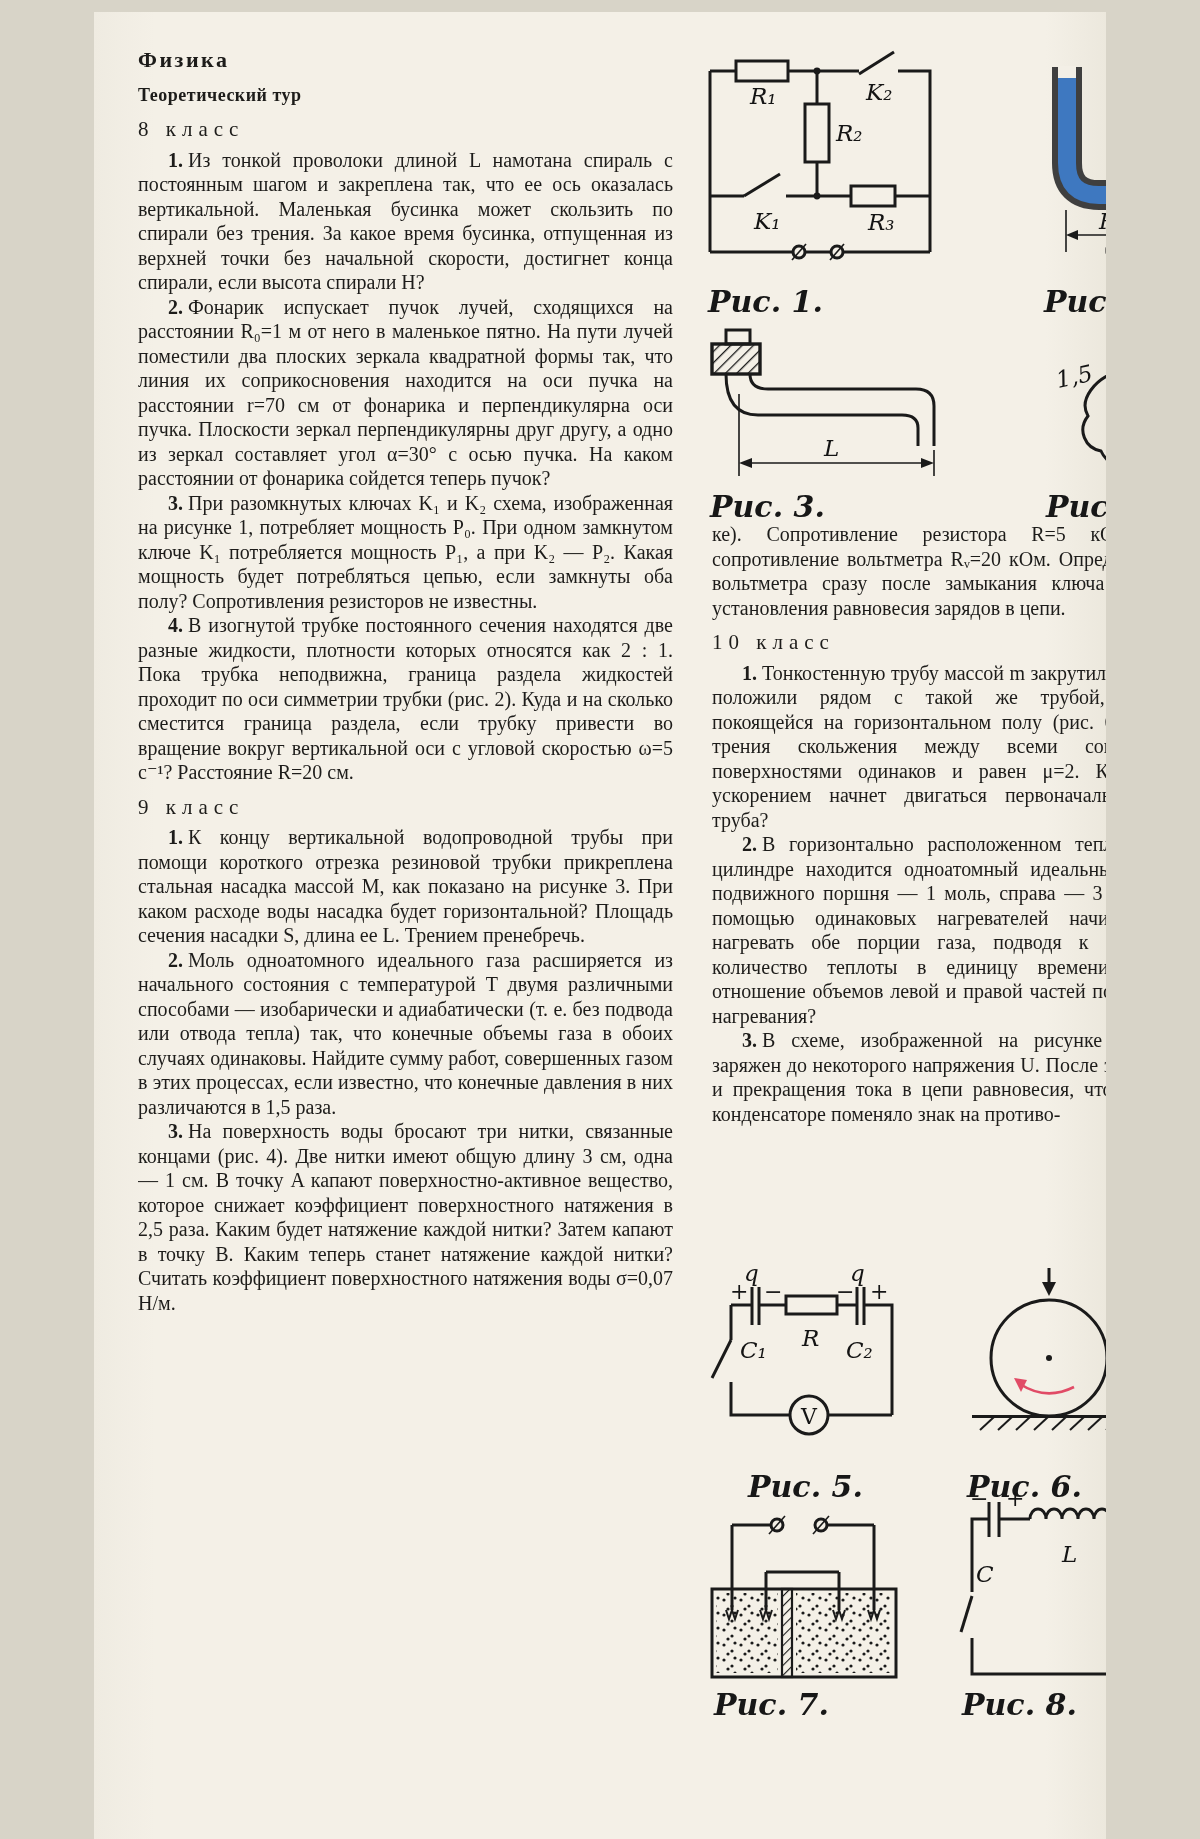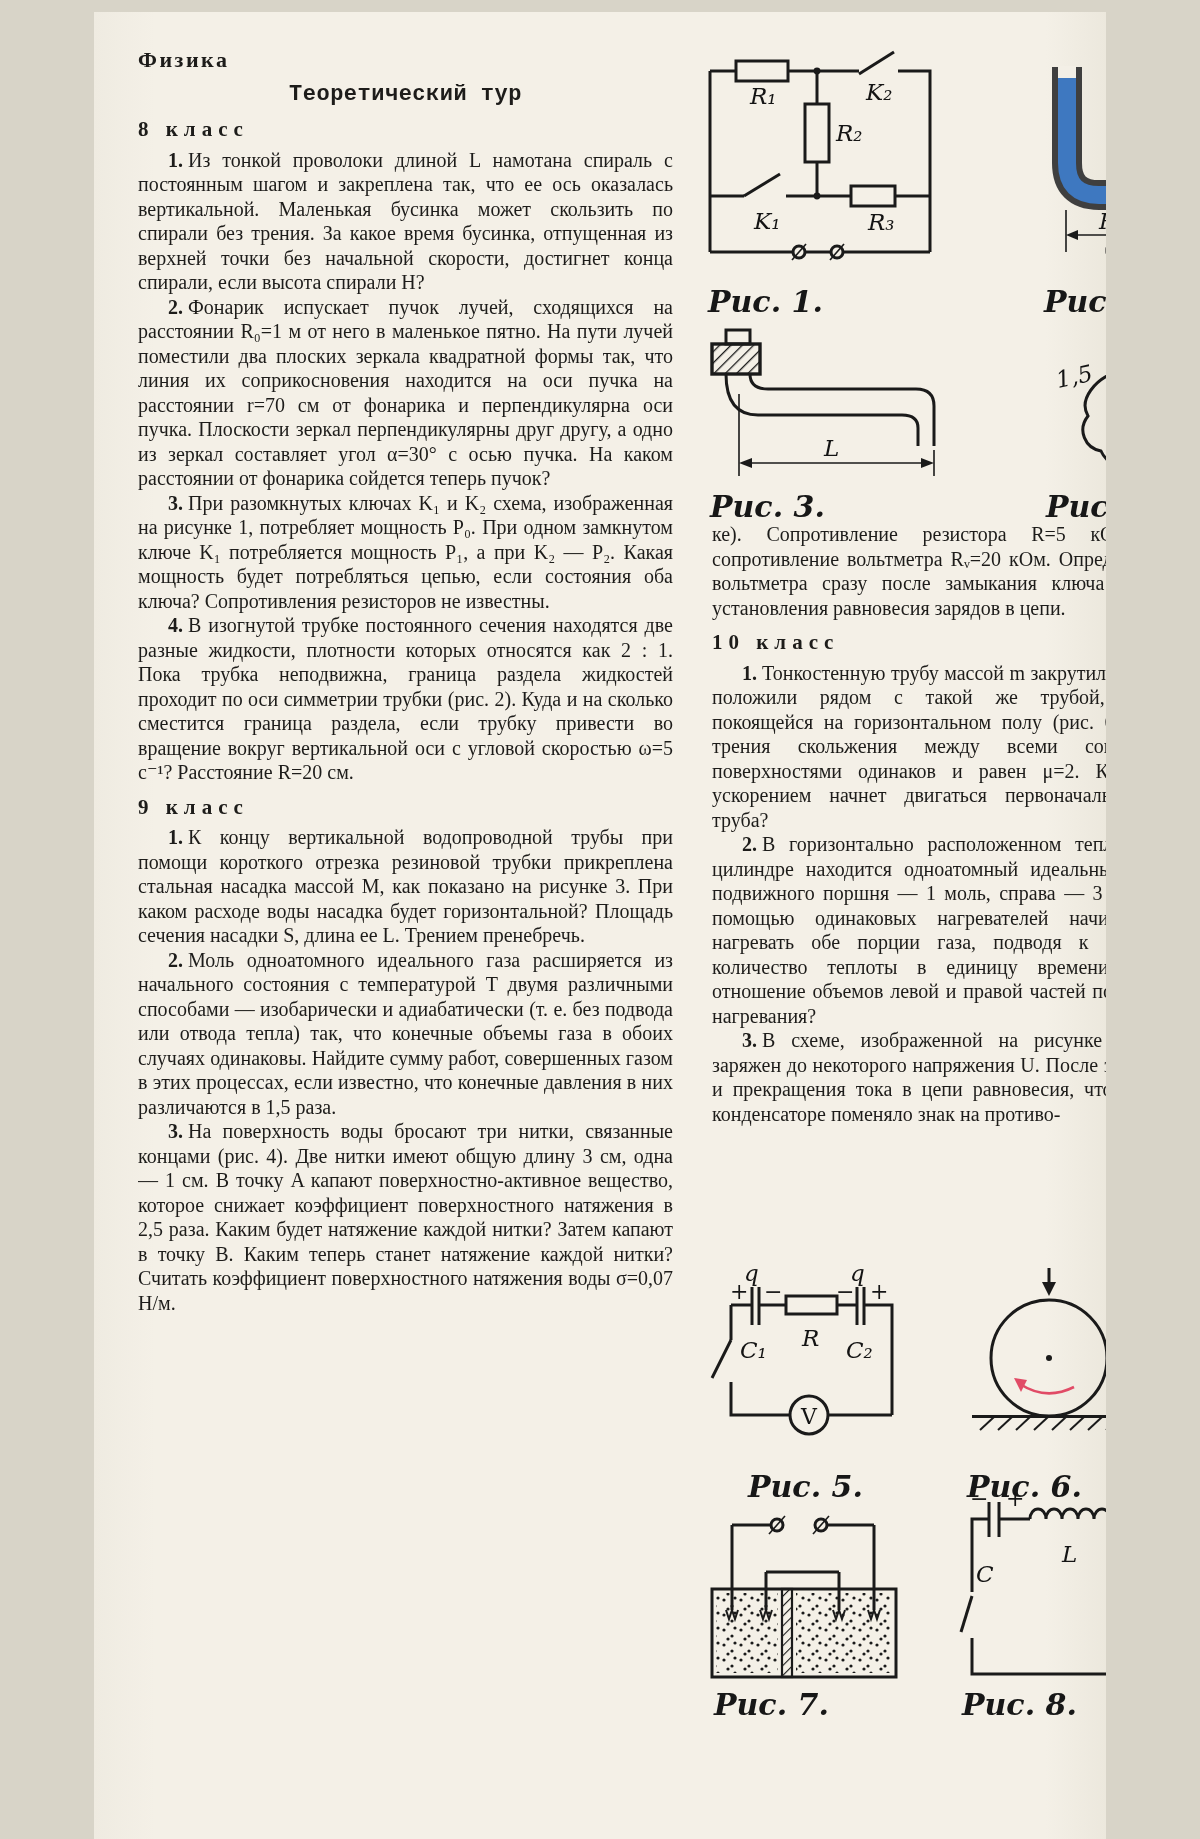--- a/index.html
+++ b/index.html
@@ -11,22 +11,22 @@
     background-image:linear-gradient(90deg,#efebe1 0%,#f4f0e7 6%,#f4f0e7 94%,#ece8dd 100%);
     font-family:"Liberation Serif","DejaVu Serif",serif;
     color:#1d1c1a;
     overflow:hidden;
   }
   
   .col{position:absolute;font-size:20px;line-height:24.5px;text-align:justify;}
   .col-left{left:44px;top:36px;width:535px;height:1640px;overflow:hidden;}
   .col-right{left:618px;top:510px;width:542px;height:742px;overflow:hidden;}
   .t1{font-weight:bold;font-size:22px;letter-spacing:2.5px;margin:0 0 10px 0;text-align:left;}
-  .t2{font-weight:bold;font-size:22px;letter-spacing:0.5px;margin:0 0 8px 0;text-align:center;font-family:Liberation Mono, monospace;}
-  .grade{font-weight:bold;font-size:21px;letter-spacing:6px;margin:10px 0 6px 0;text-align:left;}
+  .t2{font-weight:bold;font-size:18px;letter-spacing:0.5px;margin:0 0 8px 0;text-align:left;}
+  .grade{font-weight:normal;font-size:21px;letter-spacing:6px;margin:10px 0 6px 0;text-align:left;}
   .prob{margin:0;text-indent:30px;}
   .prob .pn{font-weight:bold;margin-right:5px;}
   .cont{margin:0;text-indent:0;}
   
   svg{position:absolute;overflow:visible;}
   .ln{stroke:#1a1a1a;stroke-width:3;fill:none;}
   .lnt{stroke:#1a1a1a;stroke-width:1.6;fill:none;}
   .fl{font-family:"DejaVu Serif","Liberation Serif",serif;font-style:italic;font-size:23px;fill:#141414;}
   .fs{font-family:"DejaVu Serif","Liberation Serif",serif;font-size:22px;fill:#141414;}
   .cap{position:absolute;font-family:"DejaVu Serif","Liberation Serif",serif;
@@ -46,21 +46,21 @@
 
 <div class="page">
 
   <div class="col col-left">
     <h1 class="t1">Физика</h1>
     <h2 class="t2">Теоретический тур</h2>
 
     <h3 class="grade">8 класс</h3>
     <p class="prob"><b class="pn">1.</b><span class="pt">Из тонкой проволоки длиной L намотана спираль с постоянным шагом и закреплена так, что ее ось оказалась вертикальной. Маленькая бусинка может скользить по спирали без трения. За какое время бусинка, отпущенная из верхней точки без начальной скорости, достигнет конца спирали, если высота спирали H?</span></p>
     <p class="prob"><b class="pn">2.</b><span class="pt">Фонарик испускает пучок лучей, сходящихся на расстоянии R₀=1 м от него в маленькое пятно. На пути лучей поместили два плоских зеркала квадратной формы так, что линия их соприкосновения находится на оси пучка на расстоянии r=70 см от фонарика и перпендикулярна оси пучка. Плоскости зеркал перпендикулярны друг другу, а одно из зеркал составляет угол α=30° с осью пучка. На каком расстоянии от фонарика сойдется теперь пучок?</span></p>
-    <p class="prob"><b class="pn">3.</b><span class="pt">При разомкнутых ключах K₁ и K₂ схема, изображенная на рисунке 1, потребляет мощность P₀. При одном замкнутом ключе K₁ потребляется мощность P₁, а при K₂ — P₂. Какая мощность будет потребляться цепью, если состояния оба ключа? Сопротивления резисторов не известны.</span></p>
+    <p class="prob"><b class="pn">3.</b><span class="pt">При разомкнутых ключах K₁ и K₂ схема, изображенная на рисунке 1, потребляет мощность P₀. При одном замкнутом ключе K₁ потребляется мощность P₁, а при K₂ — P₂. Какая мощность будет потребляться цепью, если замкнуты оба полу? Сопротивления резисторов не известны.</span></p>
     <p class="prob"><b class="pn">4.</b><span class="pt">В изогнутой трубке постоянного сечения находятся две разные жидкости, плотности которых относятся как 2 : 1. Пока трубка неподвижна, граница раздела жидкостей проходит по оси симметрии трубки (рис. 2). Куда и на сколько сместится граница раздела, если трубку привести во вращение вокруг вертикальной оси с угловой скоростью ω=5 с⁻¹? Расстояние R=20 см.</span></p>
 
     <h3 class="grade">9 класс</h3>
     <p class="prob"><b class="pn">1.</b><span class="pt">К концу вертикальной водопроводной трубы при помощи короткого отрезка резиновой трубки прикреплена стальная насадка массой M, как показано на рисунке 3. При каком расходе воды насадка будет горизонтальной? Площадь сечения насадки S, длина ее L. Трением пренебречь.</span></p>
     <p class="prob"><b class="pn">2.</b><span class="pt">Моль одноатомного идеального газа расширяется из начального состояния с температурой T двумя различными способами — изобарически и адиабатически (т. е. без подвода или отвода тепла) так, что конечные объемы газа в обоих случаях одинаковы. Найдите сумму работ, совершенных газом в этих процессах, если известно, что конечные давления в них различаются в 1,5 раза.</span></p>
     <p class="prob"><b class="pn">3.</b><span class="pt">На поверхность воды бросают три нитки, связанные концами (рис. 4). Две нитки имеют общую длину 3 см, одна — 1 см. В точку A капают поверхностно-активное вещество, которое снижает коэффициент поверхностного натяжения в 2,5 раза. Каким будет натяжение каждой нитки? Затем капают в точку B. Каким теперь станет натяжение каждой нитки? Считать коэффициент поверхностного натяжения воды σ=0,07 Н/м.</span></p>
   </div>
 
   <div class="col col-right">
     <p class="cont">ке). Сопротивление резистора R=5 кОм, внутреннее сопротивление вольтметра Rᵥ=20 кОм. Определите показание вольтметра сразу после замыкания ключа и затем после установления равновесия зарядов в цепи.</p>

